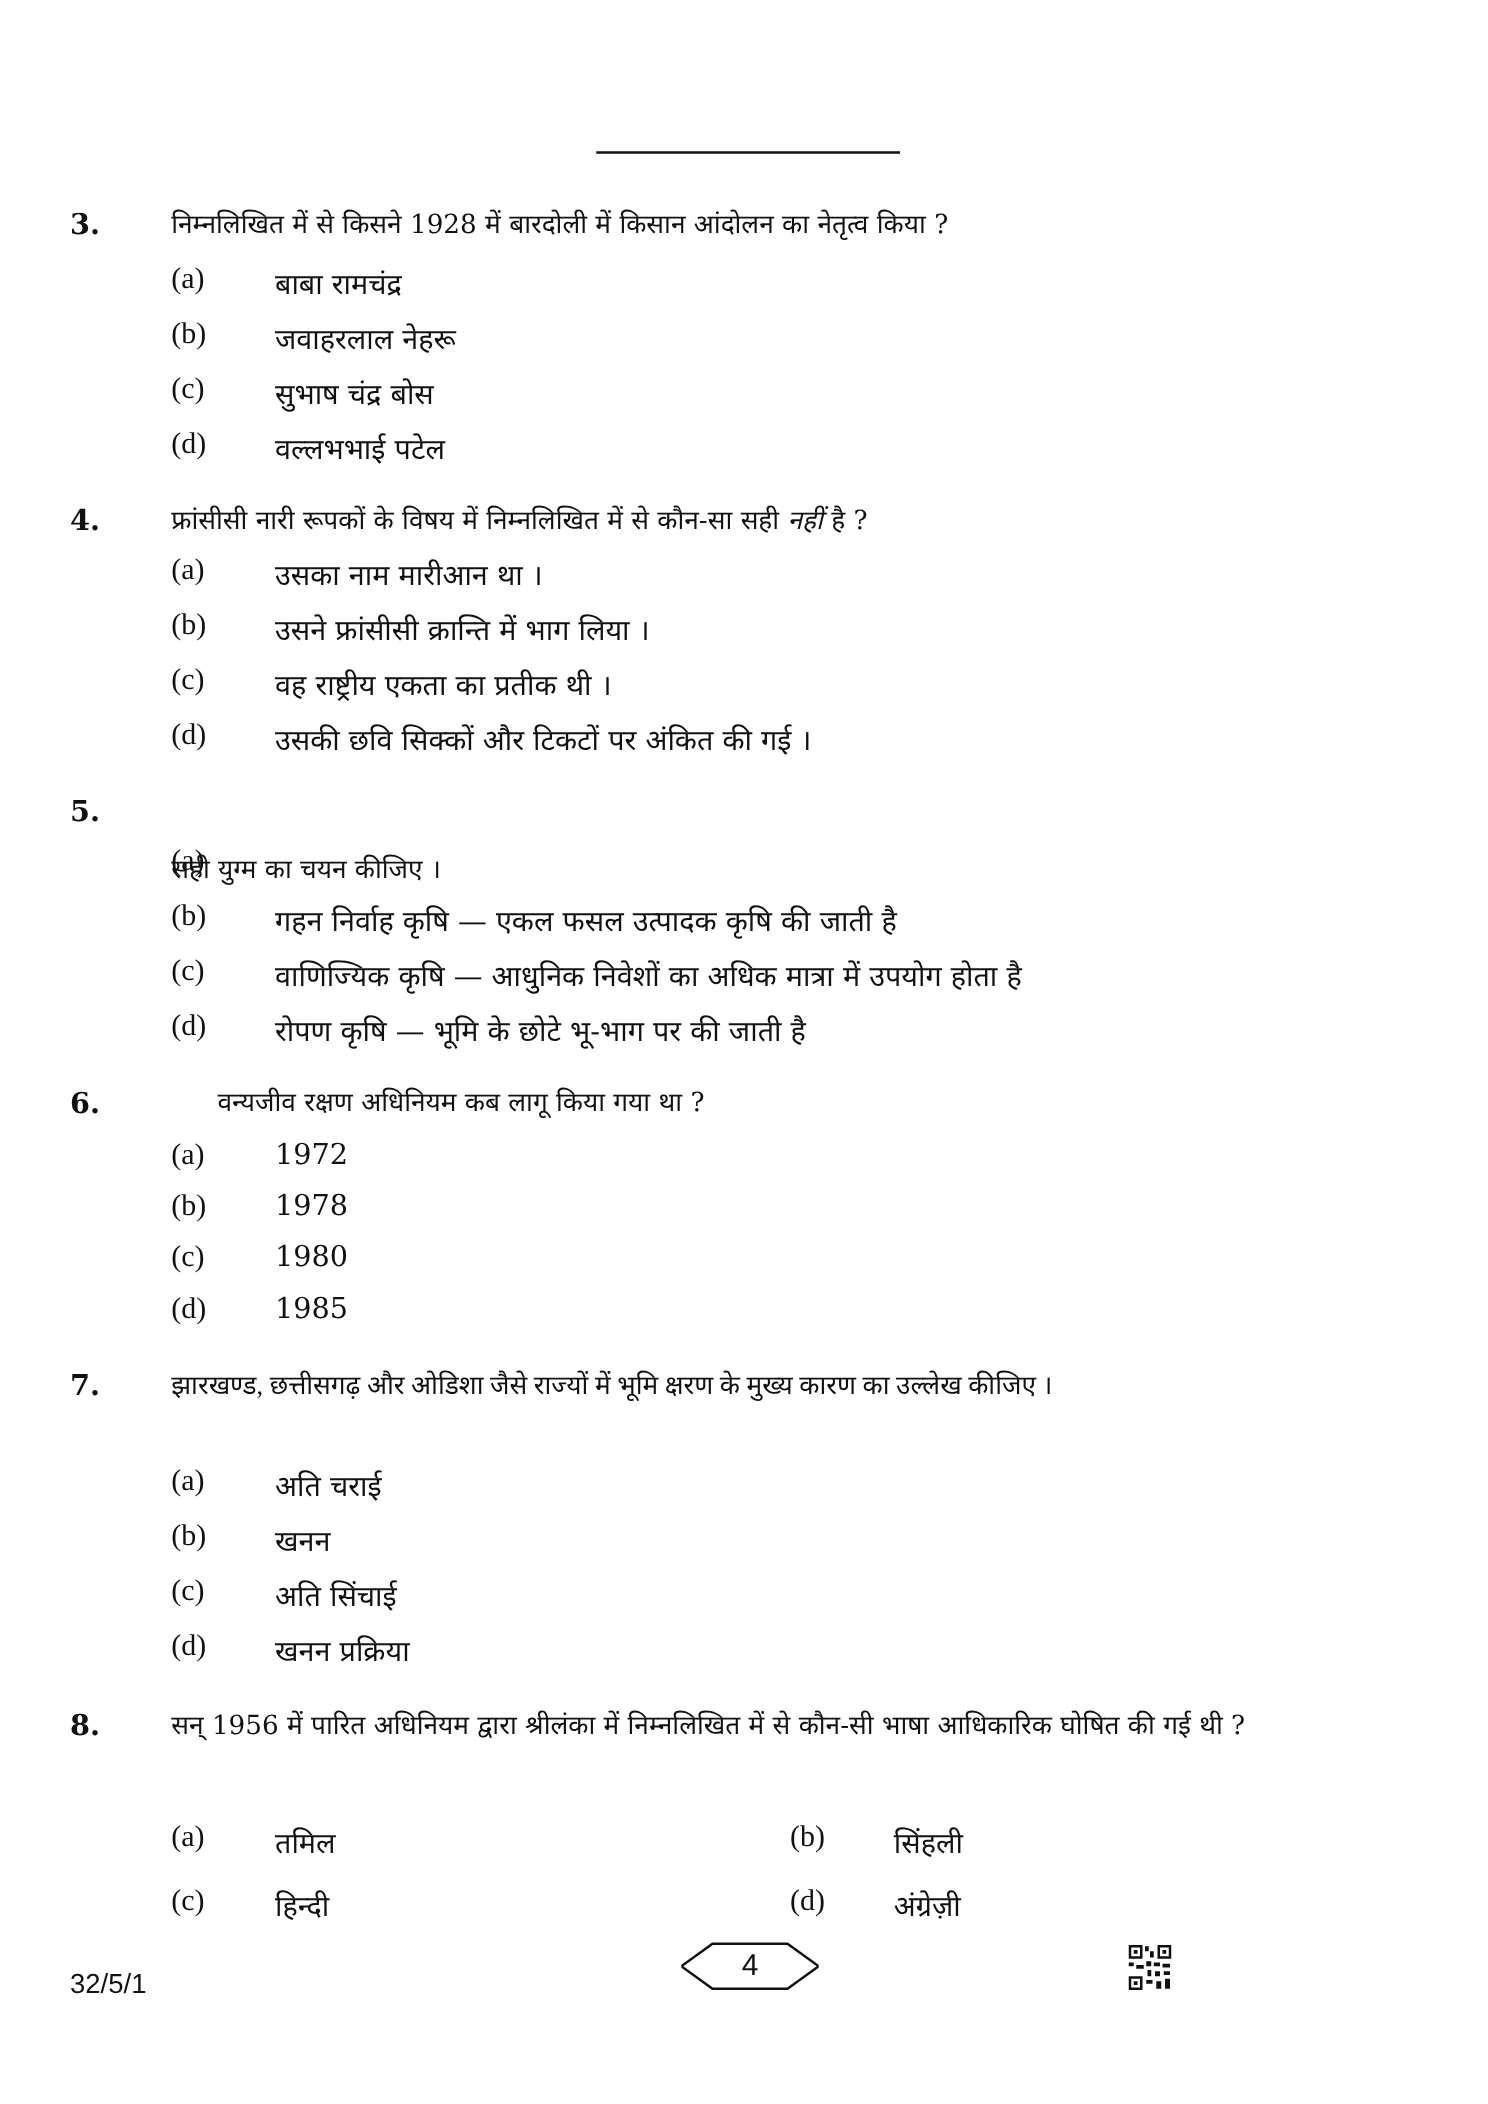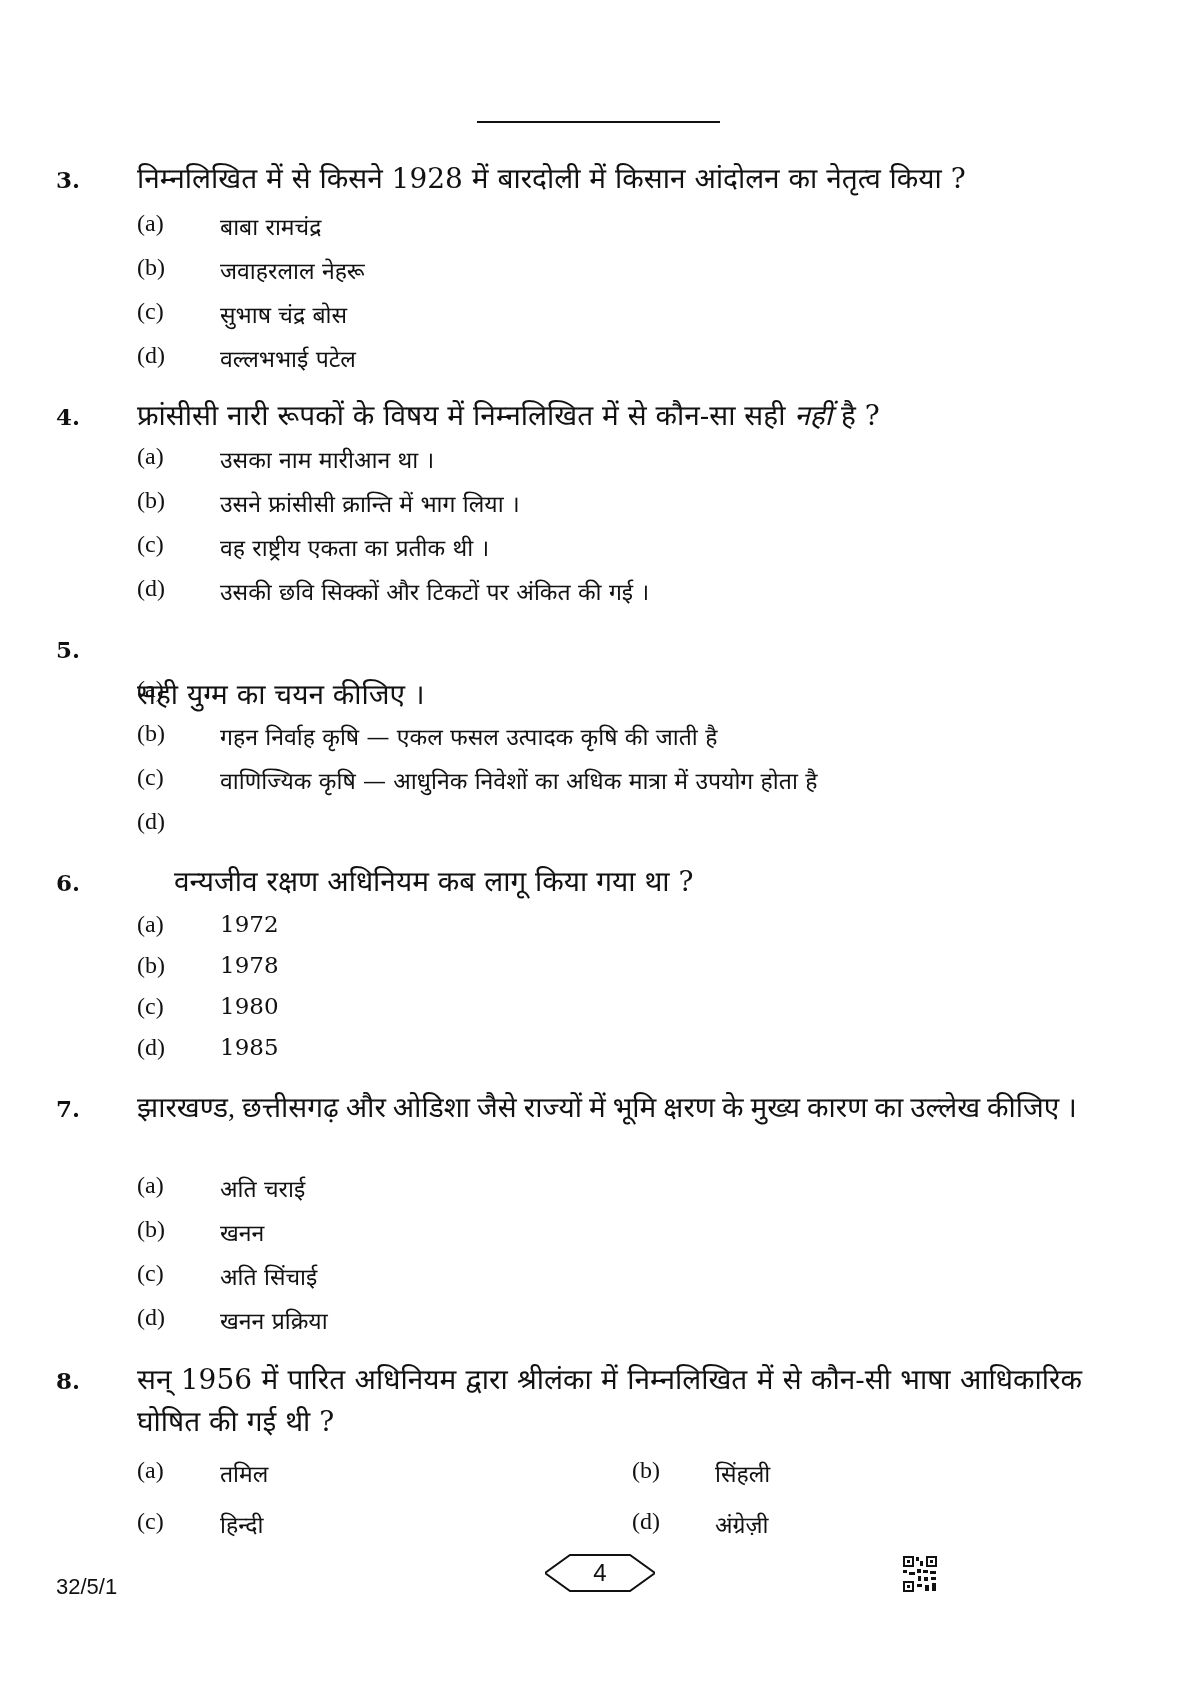--- a/index.html
+++ b/index.html
@@ -1,21 +1,21 @@
 <!DOCTYPE html>
 <html><head>
 <meta charset="utf-8">
 <style>
   html, body { margin: 0; padding: 0; background: #ffffff; }
   body { width: 1190px; height: 1683px; position: relative; overflow: hidden;
          font-family: "DejaVu Serif", "Liberation Serif", serif; color: #111; }
   .top-rule { position: absolute; left: 477px; top: 121px; width: 243px; height: 0; border-top: 2px solid #111; }
   .q { position: absolute; left: 0; width: 1190px; }
   .qnum { position: absolute; left: 56px; font-weight: bold; font-family: "DejaVu Serif", serif; font-size: 23px; }
-  .qtext { position: absolute; left: 137px; width: 945px; font-size: 28px; line-height: 42px; text-align: justify; }
+  .qtext { position: absolute; left: 137px; width: 945px; font-size: 21px; line-height: 42px; text-align: justify; }
   .opt { position: absolute; left: 0; width: 1190px; height: 40px; font-size: 23px; }
   .olabel { position: absolute; left: 137px; font-family: "Liberation Serif", serif; font-size: 24px; }
   .otext { position: absolute; left: 220px; }
   .olabel2 { left: 632px; }
   .otext2 { left: 715px; }
   .em { font-style: italic; font-weight: normal; }
   .footer-code { position: absolute; left: 56px; top: 1574px; font-family: "Liberation Sans", sans-serif; font-size: 22px; }
   .page-badge { position: absolute; left: 545px; top: 1553px; width: 110px; height: 40px; }
   .page-badge svg { position: absolute; left: 0; top: 0; }
   .page-num { position: absolute; left: 0; top: 0; width: 110px; height: 40px; line-height: 40px; text-align: center;
@@ -84,20 +84,21 @@
   <div class="opt" style="top:720px;">
       <span class="olabel">(b)</span>
       <span class="otext">गहन निर्वाह कृषि — एकल फसल उत्पादक कृषि की जाती है</span>
     </div>
   <div class="opt" style="top:764px;">
       <span class="olabel">(c)</span>
       <span class="otext">वाणिज्यिक कृषि — आधुनिक निवेशों का अधिक मात्रा में उपयोग होता है</span>
     </div>
   <div class="opt" style="top:808px;">
       <span class="olabel">(d)</span>
+      <span class="otext">रोपण कृषि — भूमि के छोटे भू-भाग पर की जाती है</span>
     </div>
 </div>
 
 <div>
   <div class="q" style="top:869px;">
     <span class="qnum">6.</span>
     <span class="qtext" style="top:-8px;margin-left:37px;">वन्यजीव रक्षण अधिनियम कब लागू किया गया था ?</span>
   </div>
   <div class="opt" style="top:911px;">
       <span class="olabel">(a)</span>

